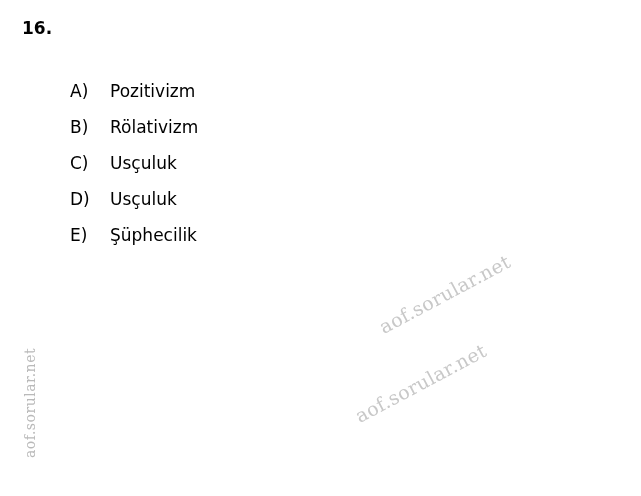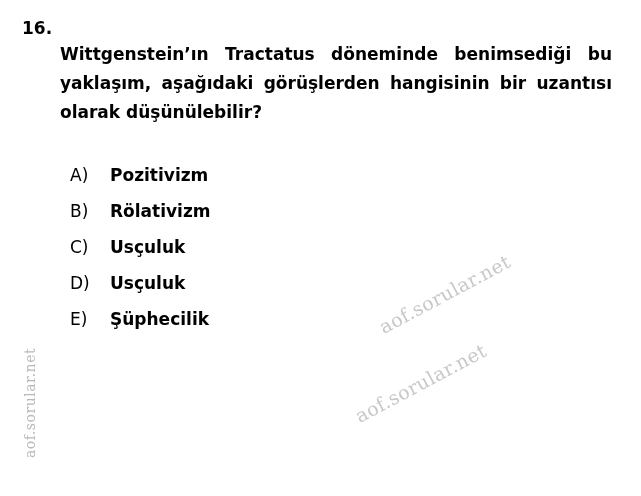--- a/index.html
+++ b/index.html
@@ -112,36 +112,34 @@
     line-height: 36px;
   }
 
   .choice-letter {
     width: 40px;
     flex: 0 0 40px;
   }
 
   .choice-text {
     flex: 1 1 auto;
-    font-weight: bold;
   }
 </style>
 </head>
 <body>
 
 <div class="page">
 
   <div class="side-watermark">aof.sorular.net</div>
 
   <div class="content">
 
     <div class="question-block">
       <div class="q-number">16.</div>
       <div class="q-body">
-        <div class="q-ask">Wittgenstein’ın Tractatus döneminde benimsediği bu yaklaşım, aşağıdaki görüşlerden hangisinin bir uzantısı olarak düşünülebilir?</div>
       </div>
     </div>
 
     <div class="choices">
       <div class="choice">
         <span class="choice-letter">A)</span>
         <span class="choice-text">Pozitivizm</span>
       </div>
       <div class="choice">
         <span class="choice-letter">B)</span>

